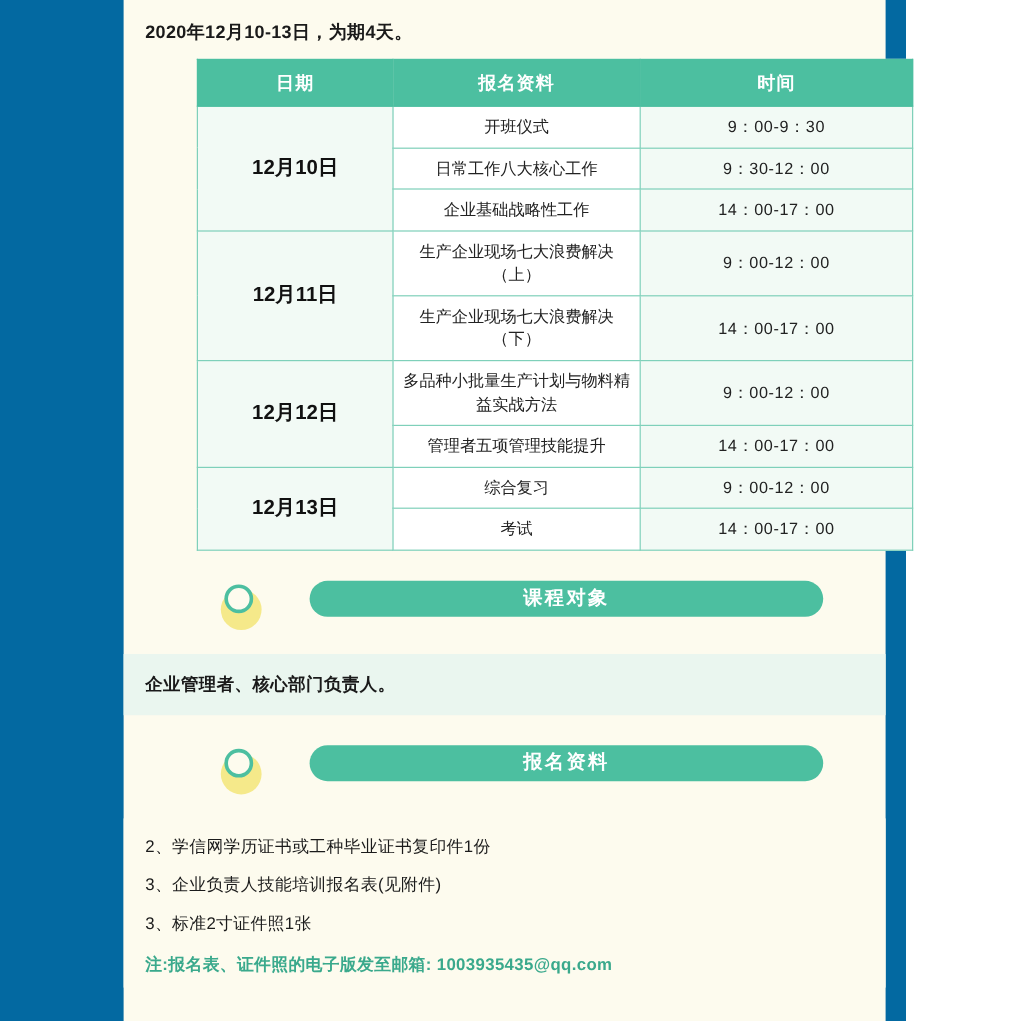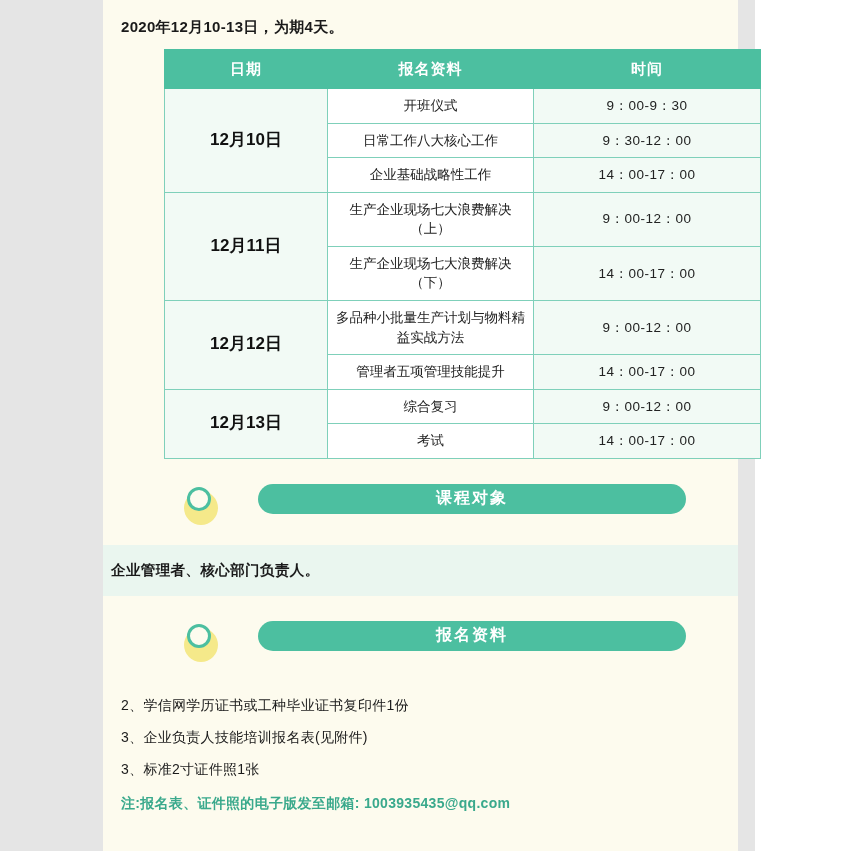--- a/index.html
+++ b/index.html
@@ -10,21 +10,21 @@
     width: 841px;
     height: 851px;
     background: #ffffff;
     font-family: "Liberation Sans", "DejaVu Sans", sans-serif;
     overflow: hidden;
   }
   .page {
     position: relative;
     width: 755px;
     height: 851px;
-    background: #e5e5e5;
+    background: #0369a1;
   }
   .content-col {
     position: absolute;
     left: 103px;
     top: 0;
     width: 635px;
     height: 851px;
     background: #fdfbee;
   }
   .inner {
@@ -126,21 +126,21 @@
     font-weight: bold;
     letter-spacing: 2px;
     display: flex;
     align-items: center;
     justify-content: center;
   }
 
   
   .green-block {
     background: #eaf6ef;
-    padding: 16px 8px;
+    padding: 16px 18px;
     font-size: 14.5px;
     font-weight: bold;
     color: #1a1a1a;
     letter-spacing: 0.4px;
     margin: 0 0 0 0;
     width: 635px;
     box-sizing: border-box;
     margin-left: -18px;
   }
 

